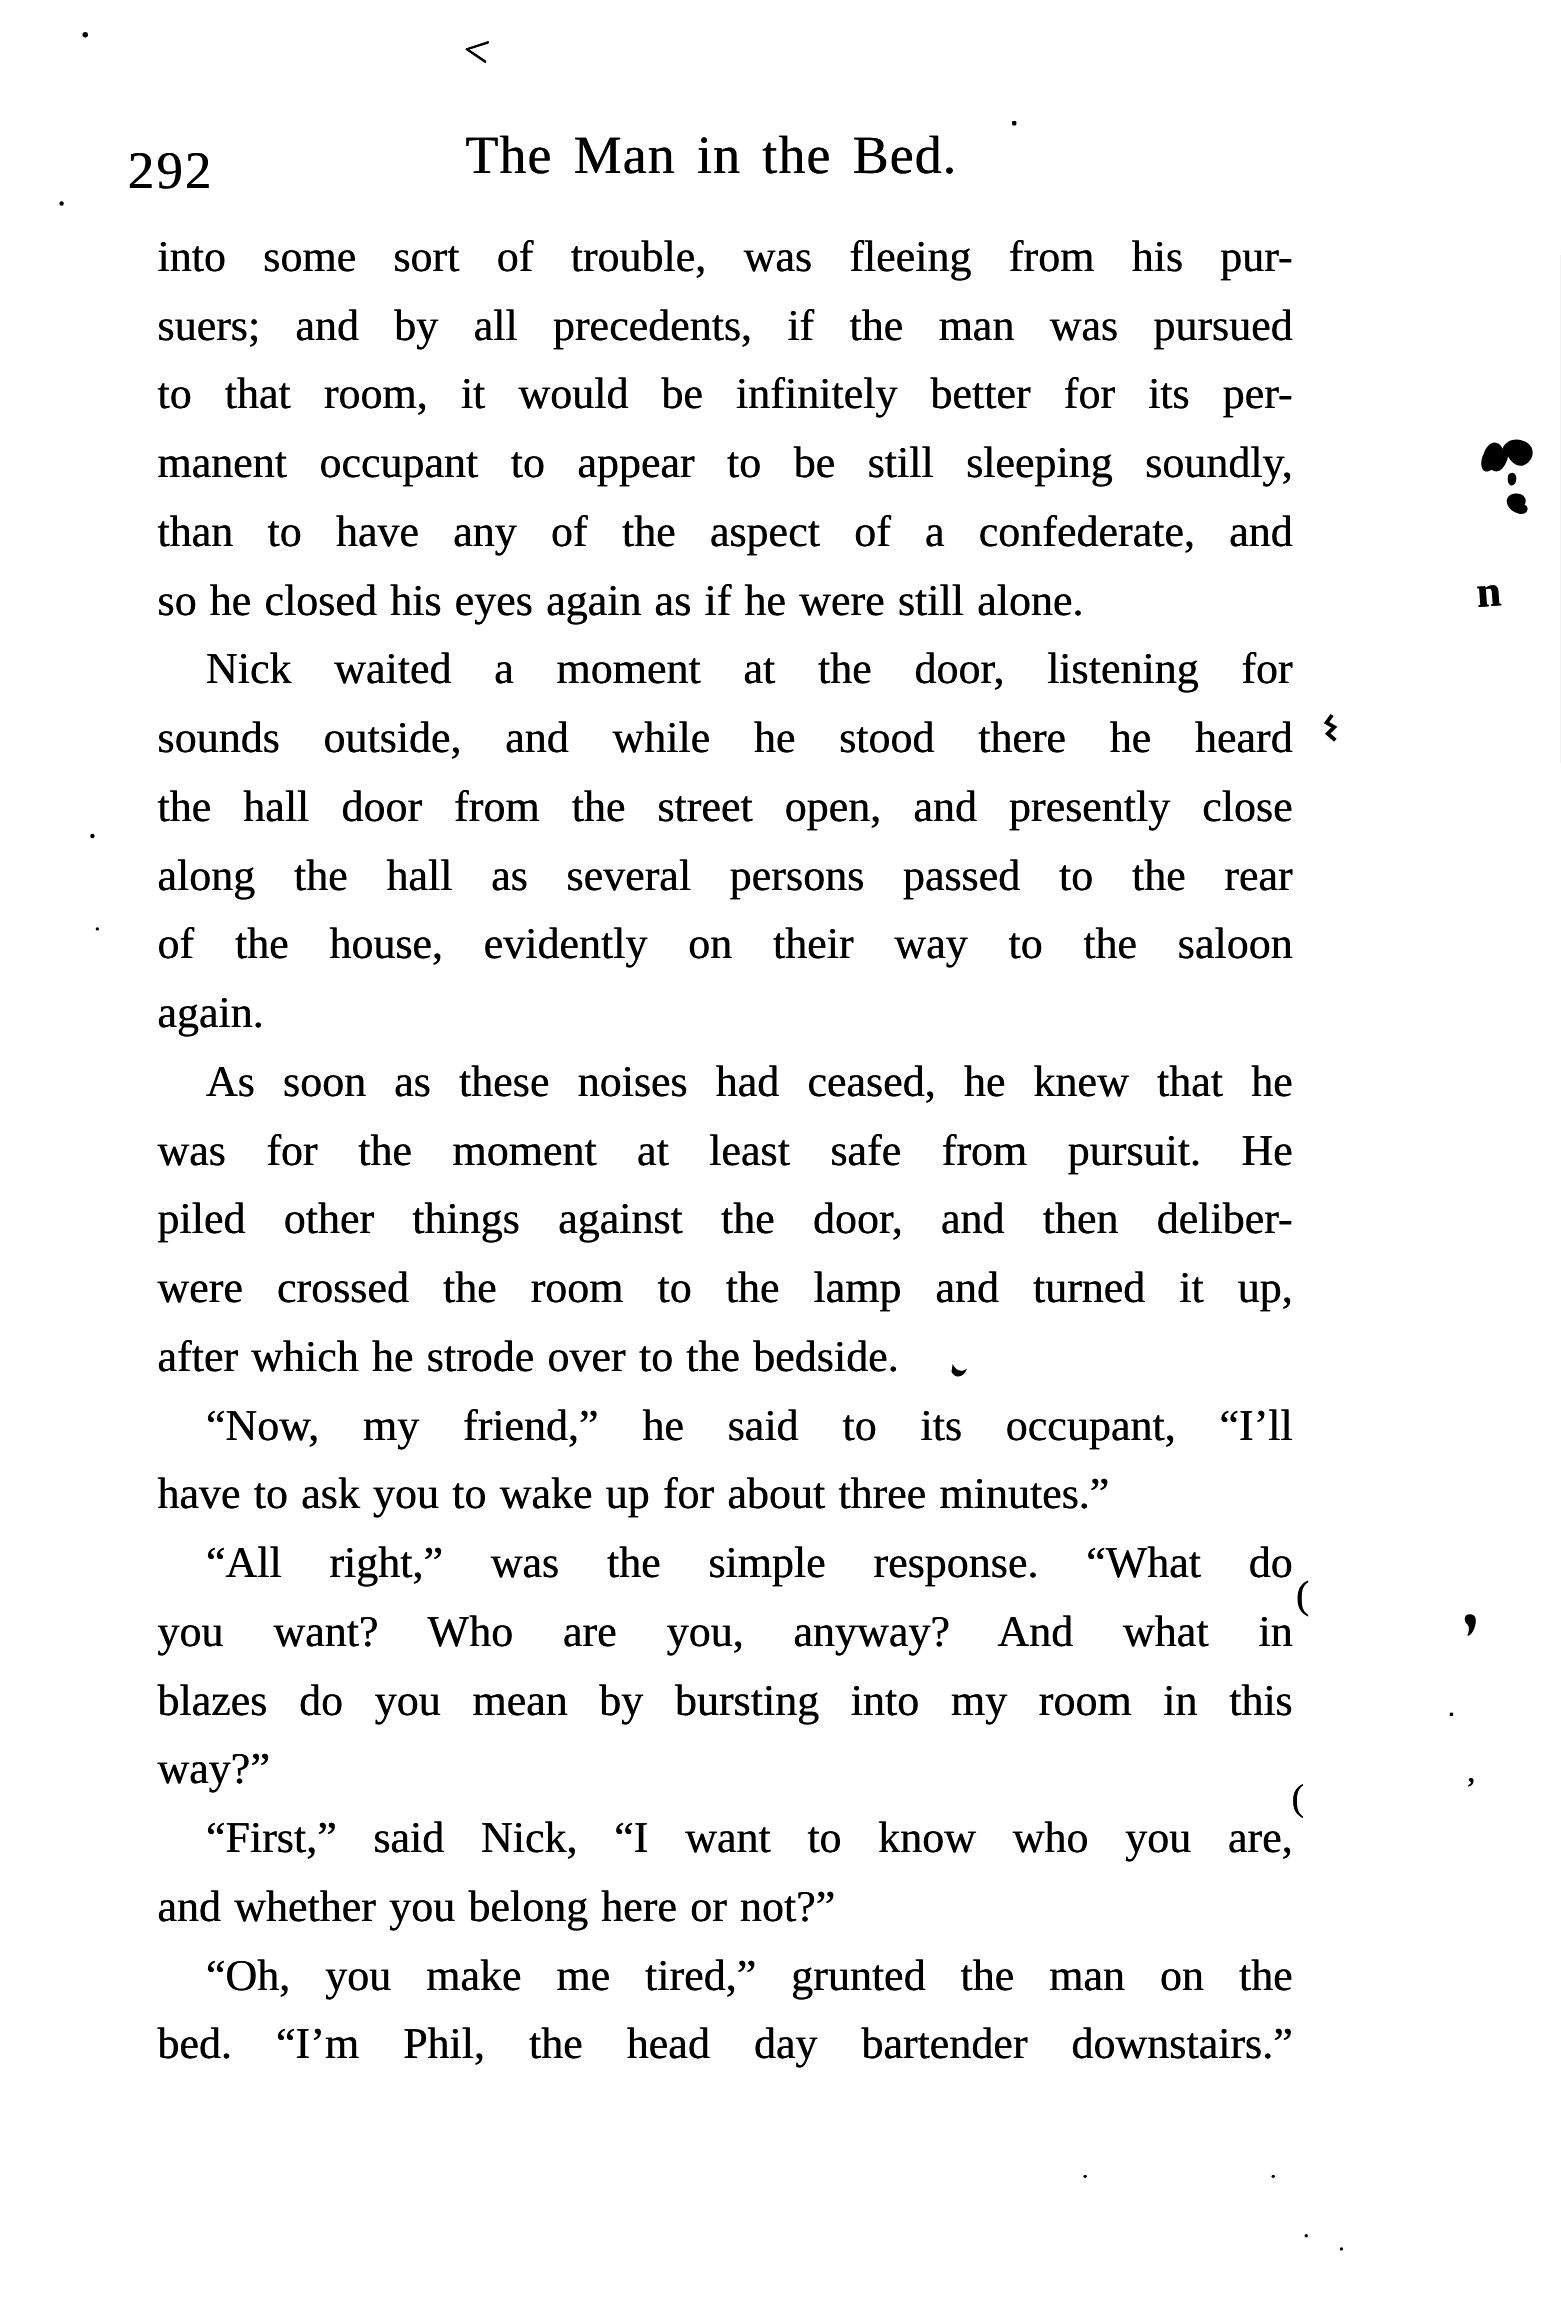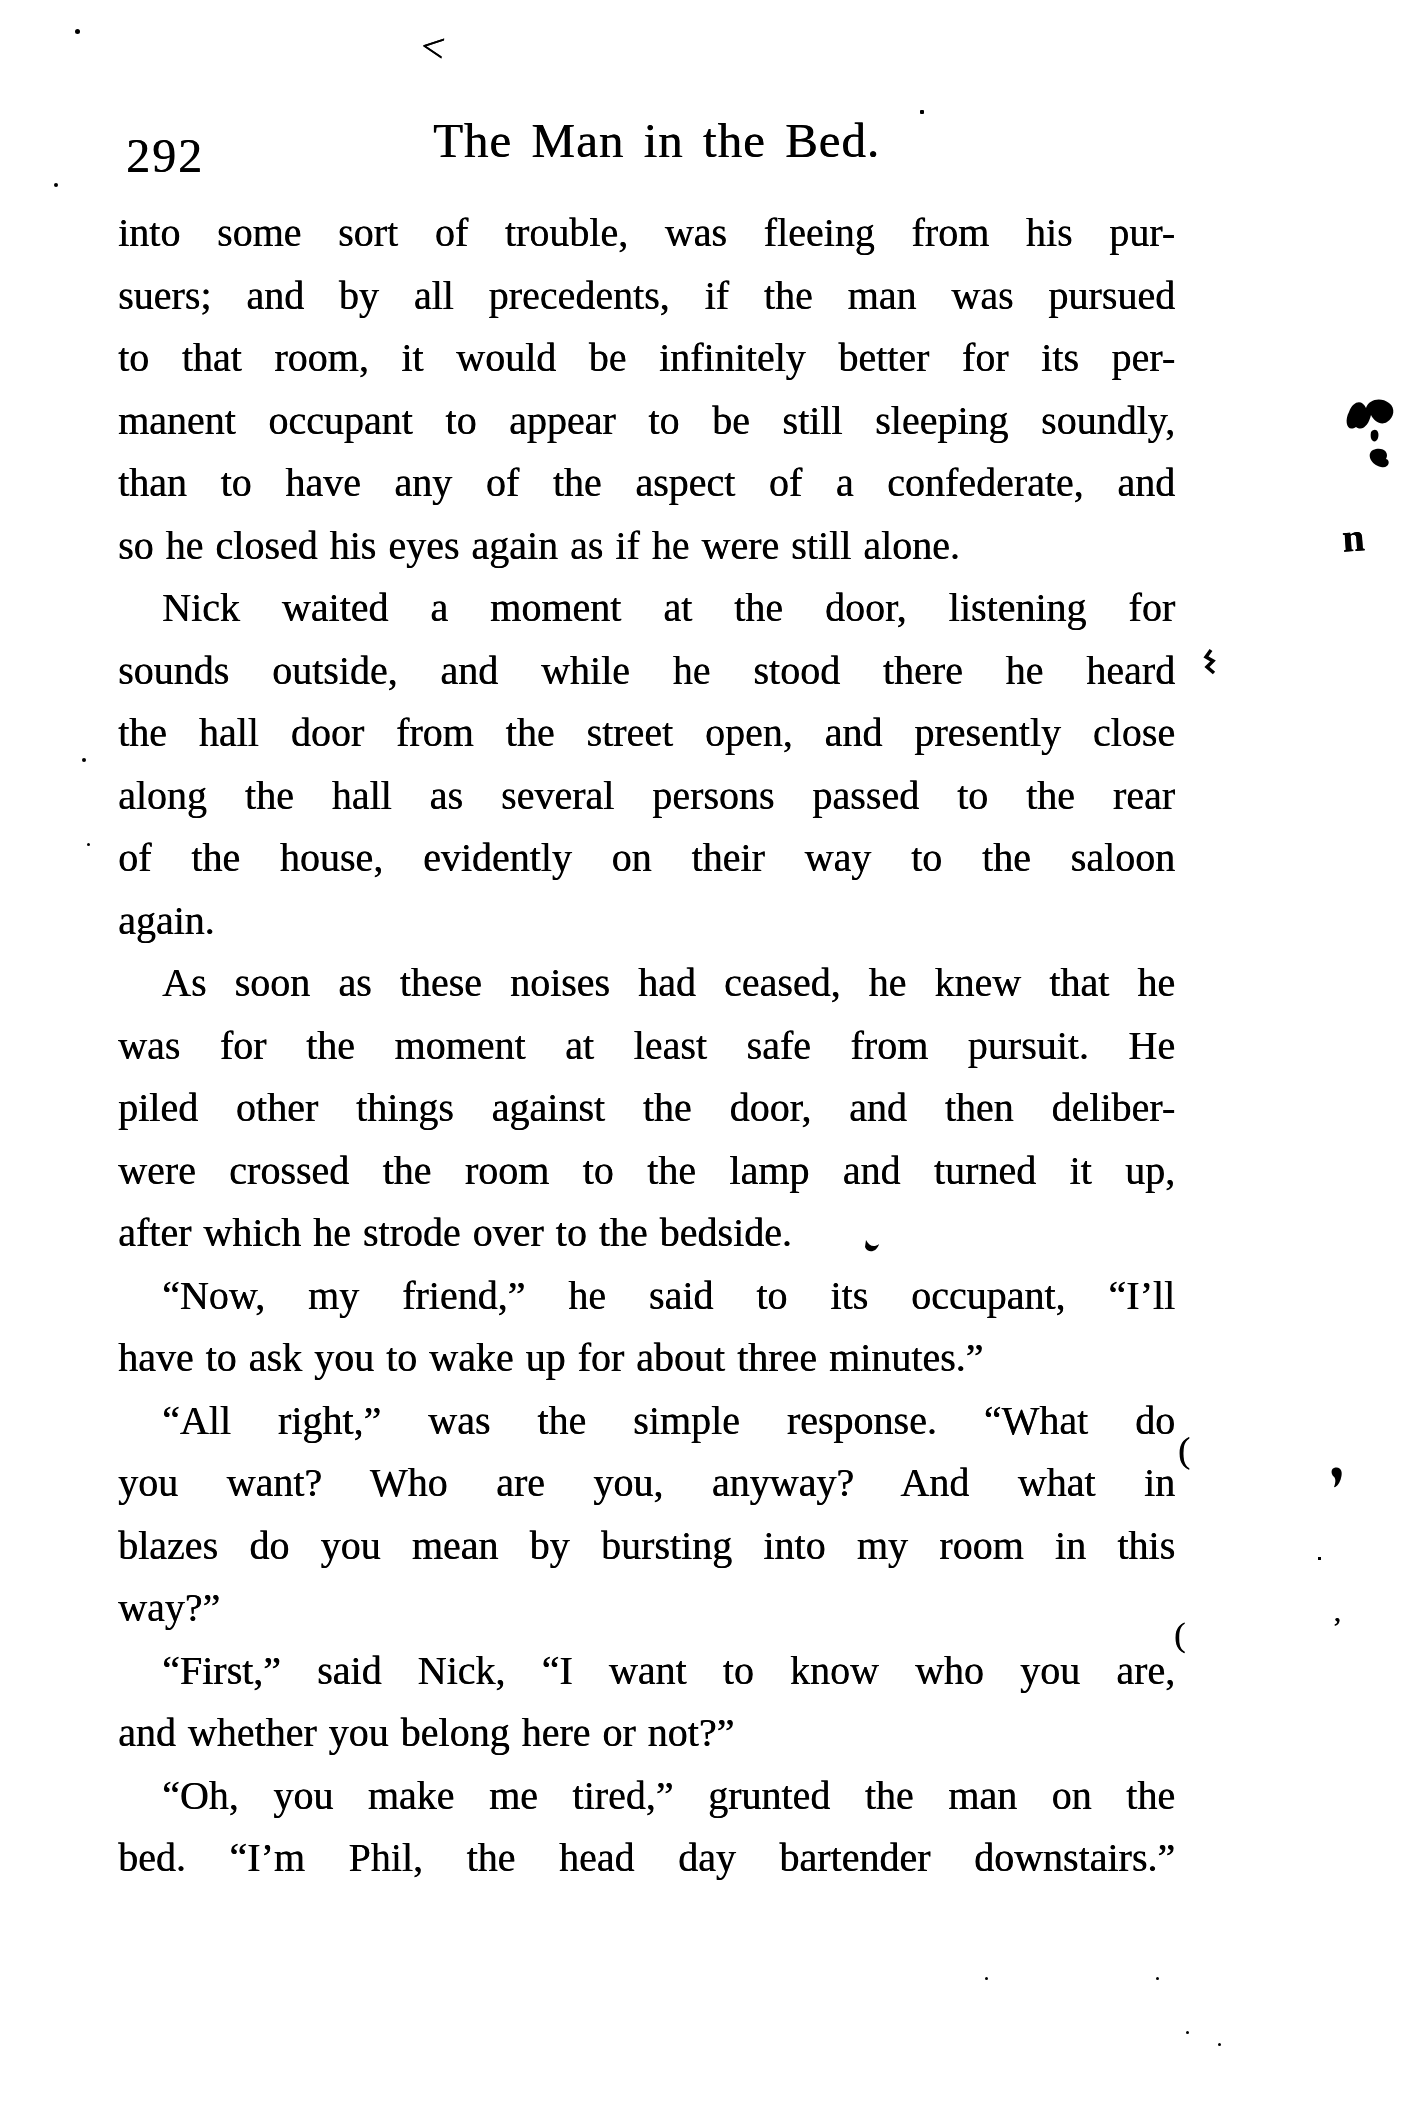--- a/index.html
+++ b/index.html
@@ -6,21 +6,21 @@
   html,body { background:#777; }
   .page {
     position:relative;
     width:1419px; height:2109px;
     margin:0 auto;
     background:#ffffff;
     color:#000;
     font-family:"Liberation Serif","DejaVu Serif",serif;
     overflow:hidden;
   }
-  .running-head { position:absolute; left:128px; top:0; width:1057px; height:200px; }
+  .running-head { position:absolute; left:118px; top:0; width:1057px; height:200px; }
   .folio {
     position:absolute; left:-2px; top:132px;
     font-size:48px; line-height:1; letter-spacing:2px;
     text-shadow:0.5px 0 0 #000;
   }
   .page-title {
     position:absolute; left:0; top:116px; width:100%;
     text-align:center; font-size:49px; line-height:1;
     letter-spacing:1px; word-spacing:6px;
     text-shadow:0.5px 0 0 #000;
@@ -31,20 +31,21 @@
     word-spacing:2px;
     text-shadow:0.45px 0 0 #000;
   }
   .paragraph { }
   .text-line {
     text-align:justify;
     text-align-last:justify;
     white-space:normal;
     height:62.5px;
     overflow:visible;
+    margin-left:25px;
   }
   .text-line.indent { text-indent:44px; }
   .text-line.last { text-align-last:left; }
   
   .artifact { position:absolute; color:#000; }
   .dot { background:#000; border-radius:50%; }
   .stray-glyph { font-family:"Liberation Serif",serif; text-shadow:0.4px 0 0 #000; line-height:1; }
 </style>
 </head>
 <body>

